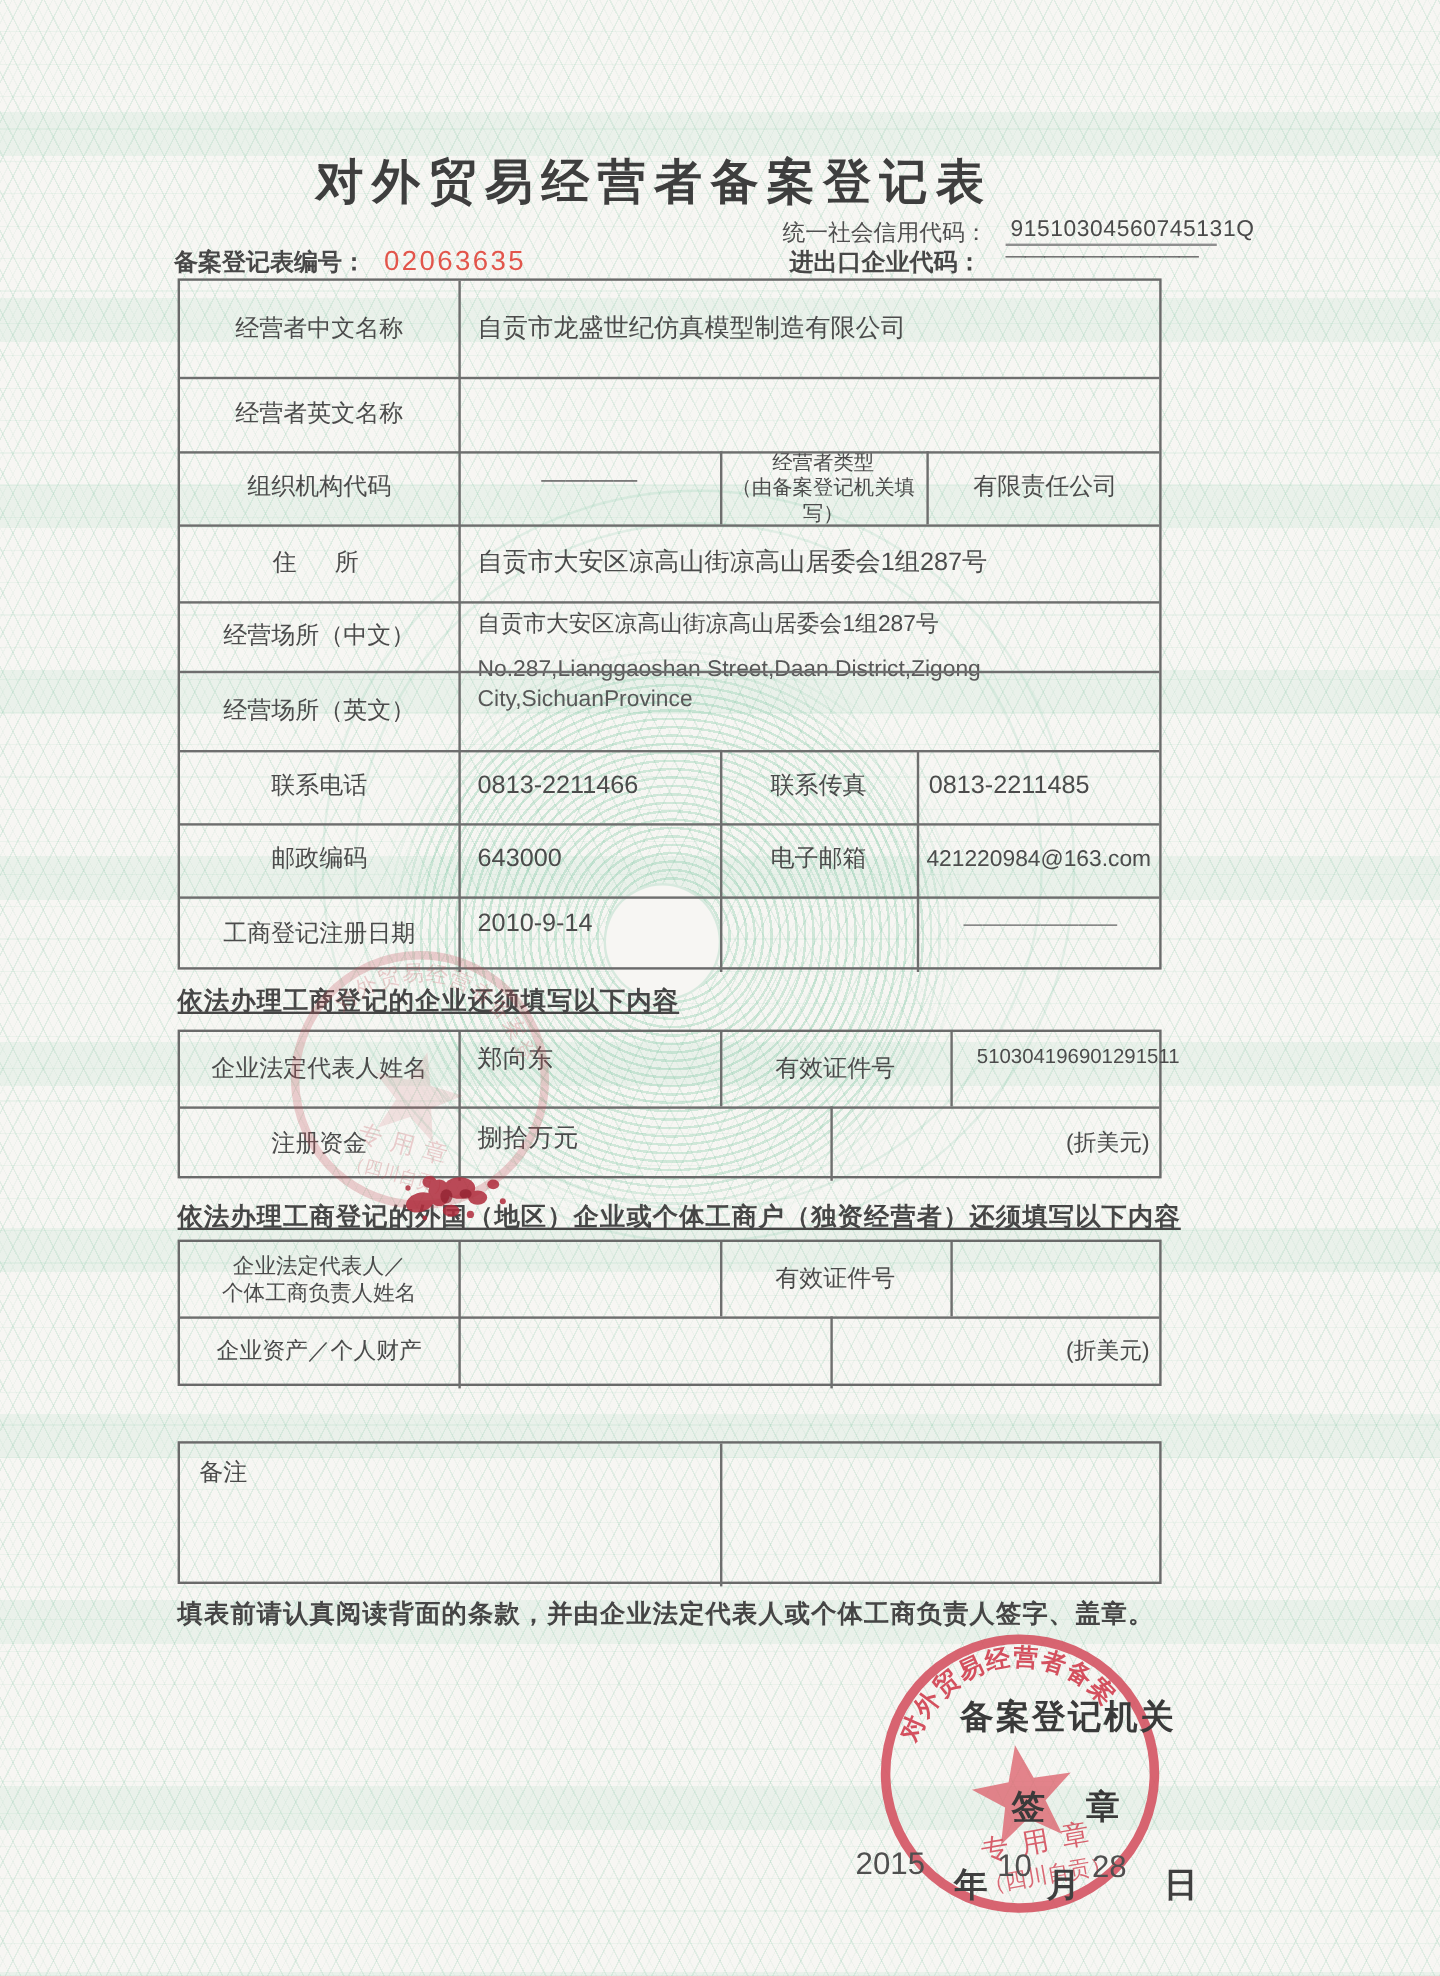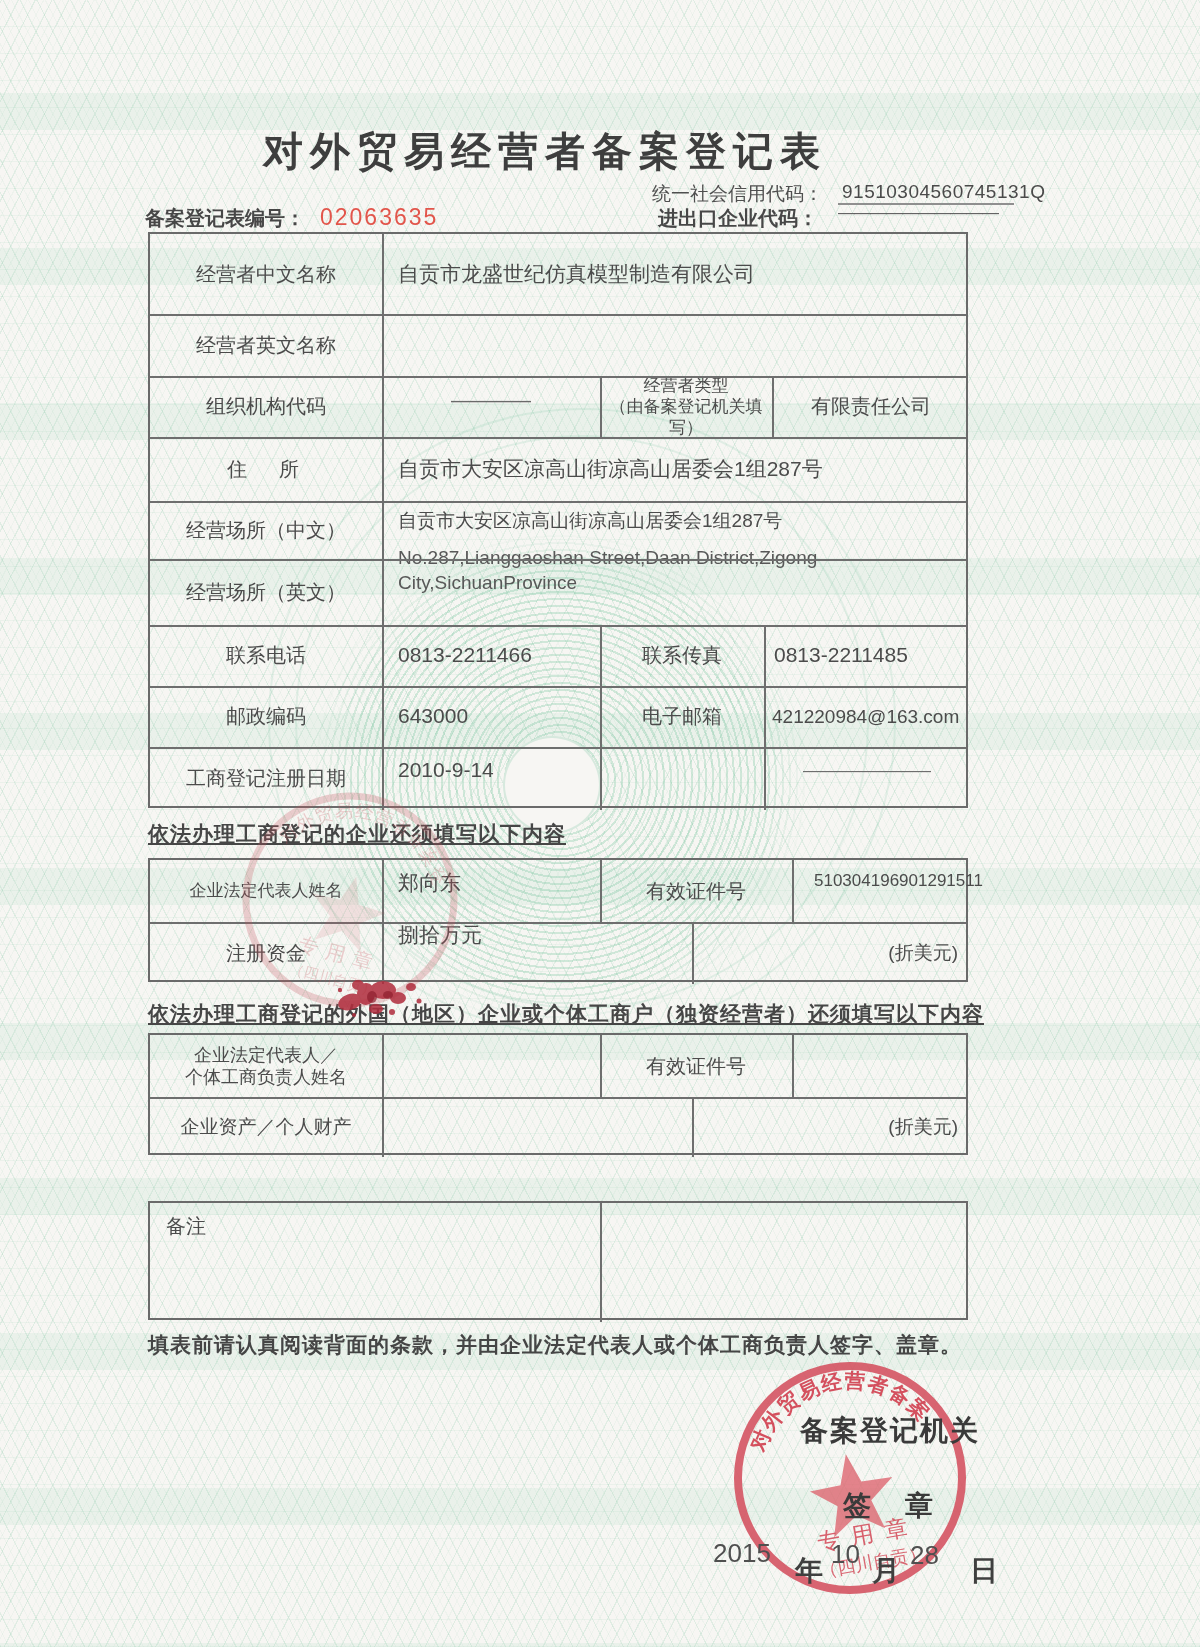--- a/index.html
+++ b/index.html
@@ -111,26 +111,26 @@
     <div class="vl" style="left:232px;top:0;height:576px;"></div>
     <div class="vl" style="left:450px;top:142px;height:61px;"></div>
     <div class="vl" style="left:622px;top:142px;height:61px;"></div>
     <div class="vl" style="left:450px;top:391px;height:185px;"></div>
     <div class="vl" style="left:614px;top:391px;height:185px;"></div>
   </div>
 
   <div class="heading" style="left:148px;top:820px;">依法办理工商登记的企业还须填写以下内容</div>
 
   <div class="tbl" style="left:148px;top:858px;width:820px;height:124px;">
-    <div class="c" style="left:0;top:0;width:232px;height:62px;font-size:17px;">企业法定代表人姓名</div>
+    <div class="c" style="left:0;top:0;width:232px;height:62px;font-size:20px;">企业法定代表人姓名</div>
     <div class="c cl" style="left:232px;top:0;width:218px;height:62px;font-size:21px;align-items:flex-start;padding-top:10px;">郑向东</div>
     <div class="c" style="left:450px;top:0;width:192px;height:62px;">有效证件号</div>
     <div class="c cl" style="left:642px;top:0;width:178px;height:62px;font-size:17px;padding-left:22px;align-items:flex-start;padding-top:10px;">510304196901291511</div>
     <div class="c" style="left:0;top:62px;width:232px;height:62px;">注册资金</div>
-    <div class="c cl" style="left:232px;top:62px;width:310px;height:62px;font-size:21px;align-items:flex-start;padding-top:0;">捌拾万元</div>
+    <div class="c cl" style="left:232px;top:62px;width:310px;height:62px;font-size:21px;align-items:flex-start;padding-top:14px;">捌拾万元</div>
     <div class="c cr" style="left:542px;top:62px;width:278px;height:62px;font-size:19px;">(折美元)</div>
     <div class="hl" style="top:62px;"></div>
     <div class="vl" style="left:232px;top:0;height:124px;"></div>
     <div class="vl" style="left:450px;top:0;height:62px;"></div>
     <div class="vl" style="left:642px;top:0;height:62px;"></div>
     <div class="vl" style="left:542px;top:62px;height:62px;"></div>
   </div>
 
   <div class="heading" style="left:148px;top:1000px;">依法办理工商登记的外国（地区）企业或个体工商户（独资经营者）还须填写以下内容</div>
 

